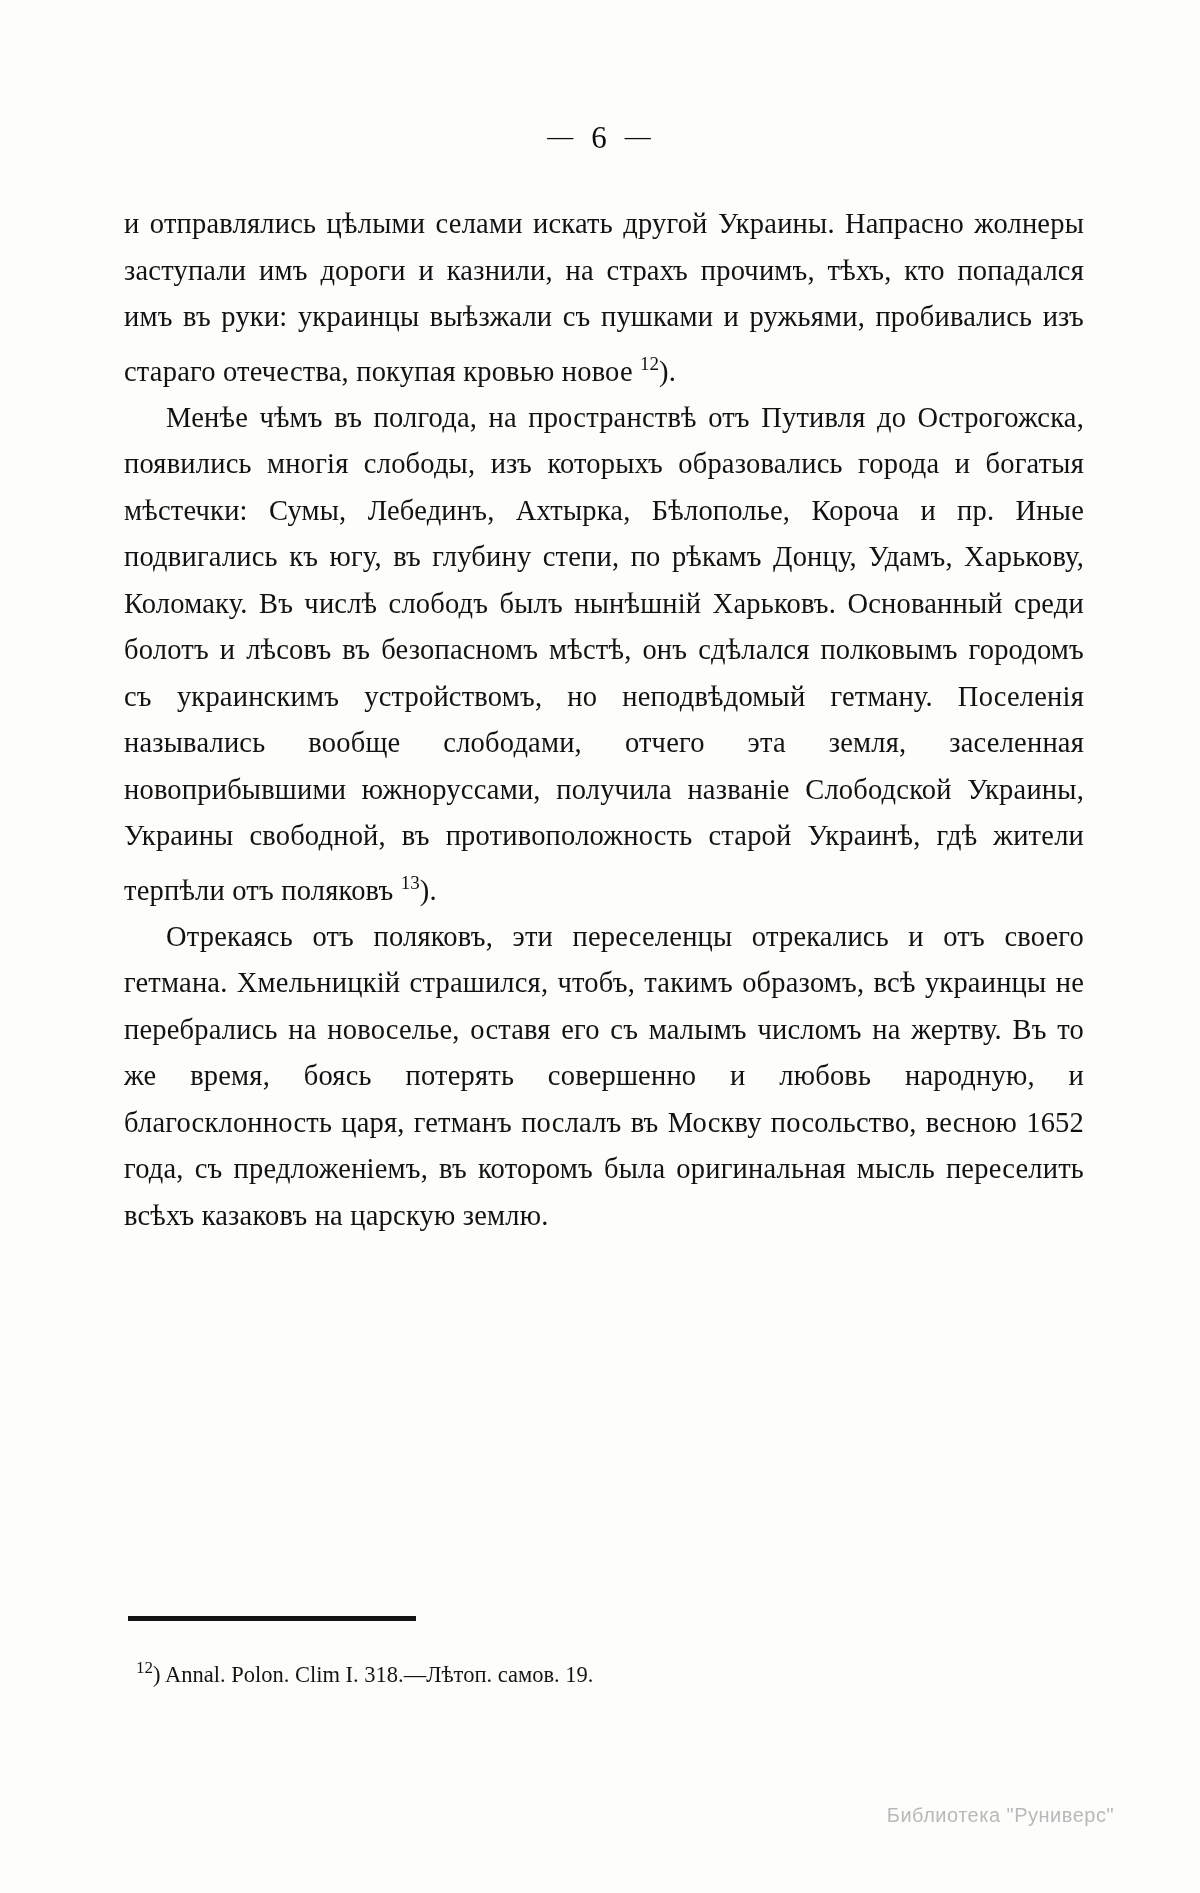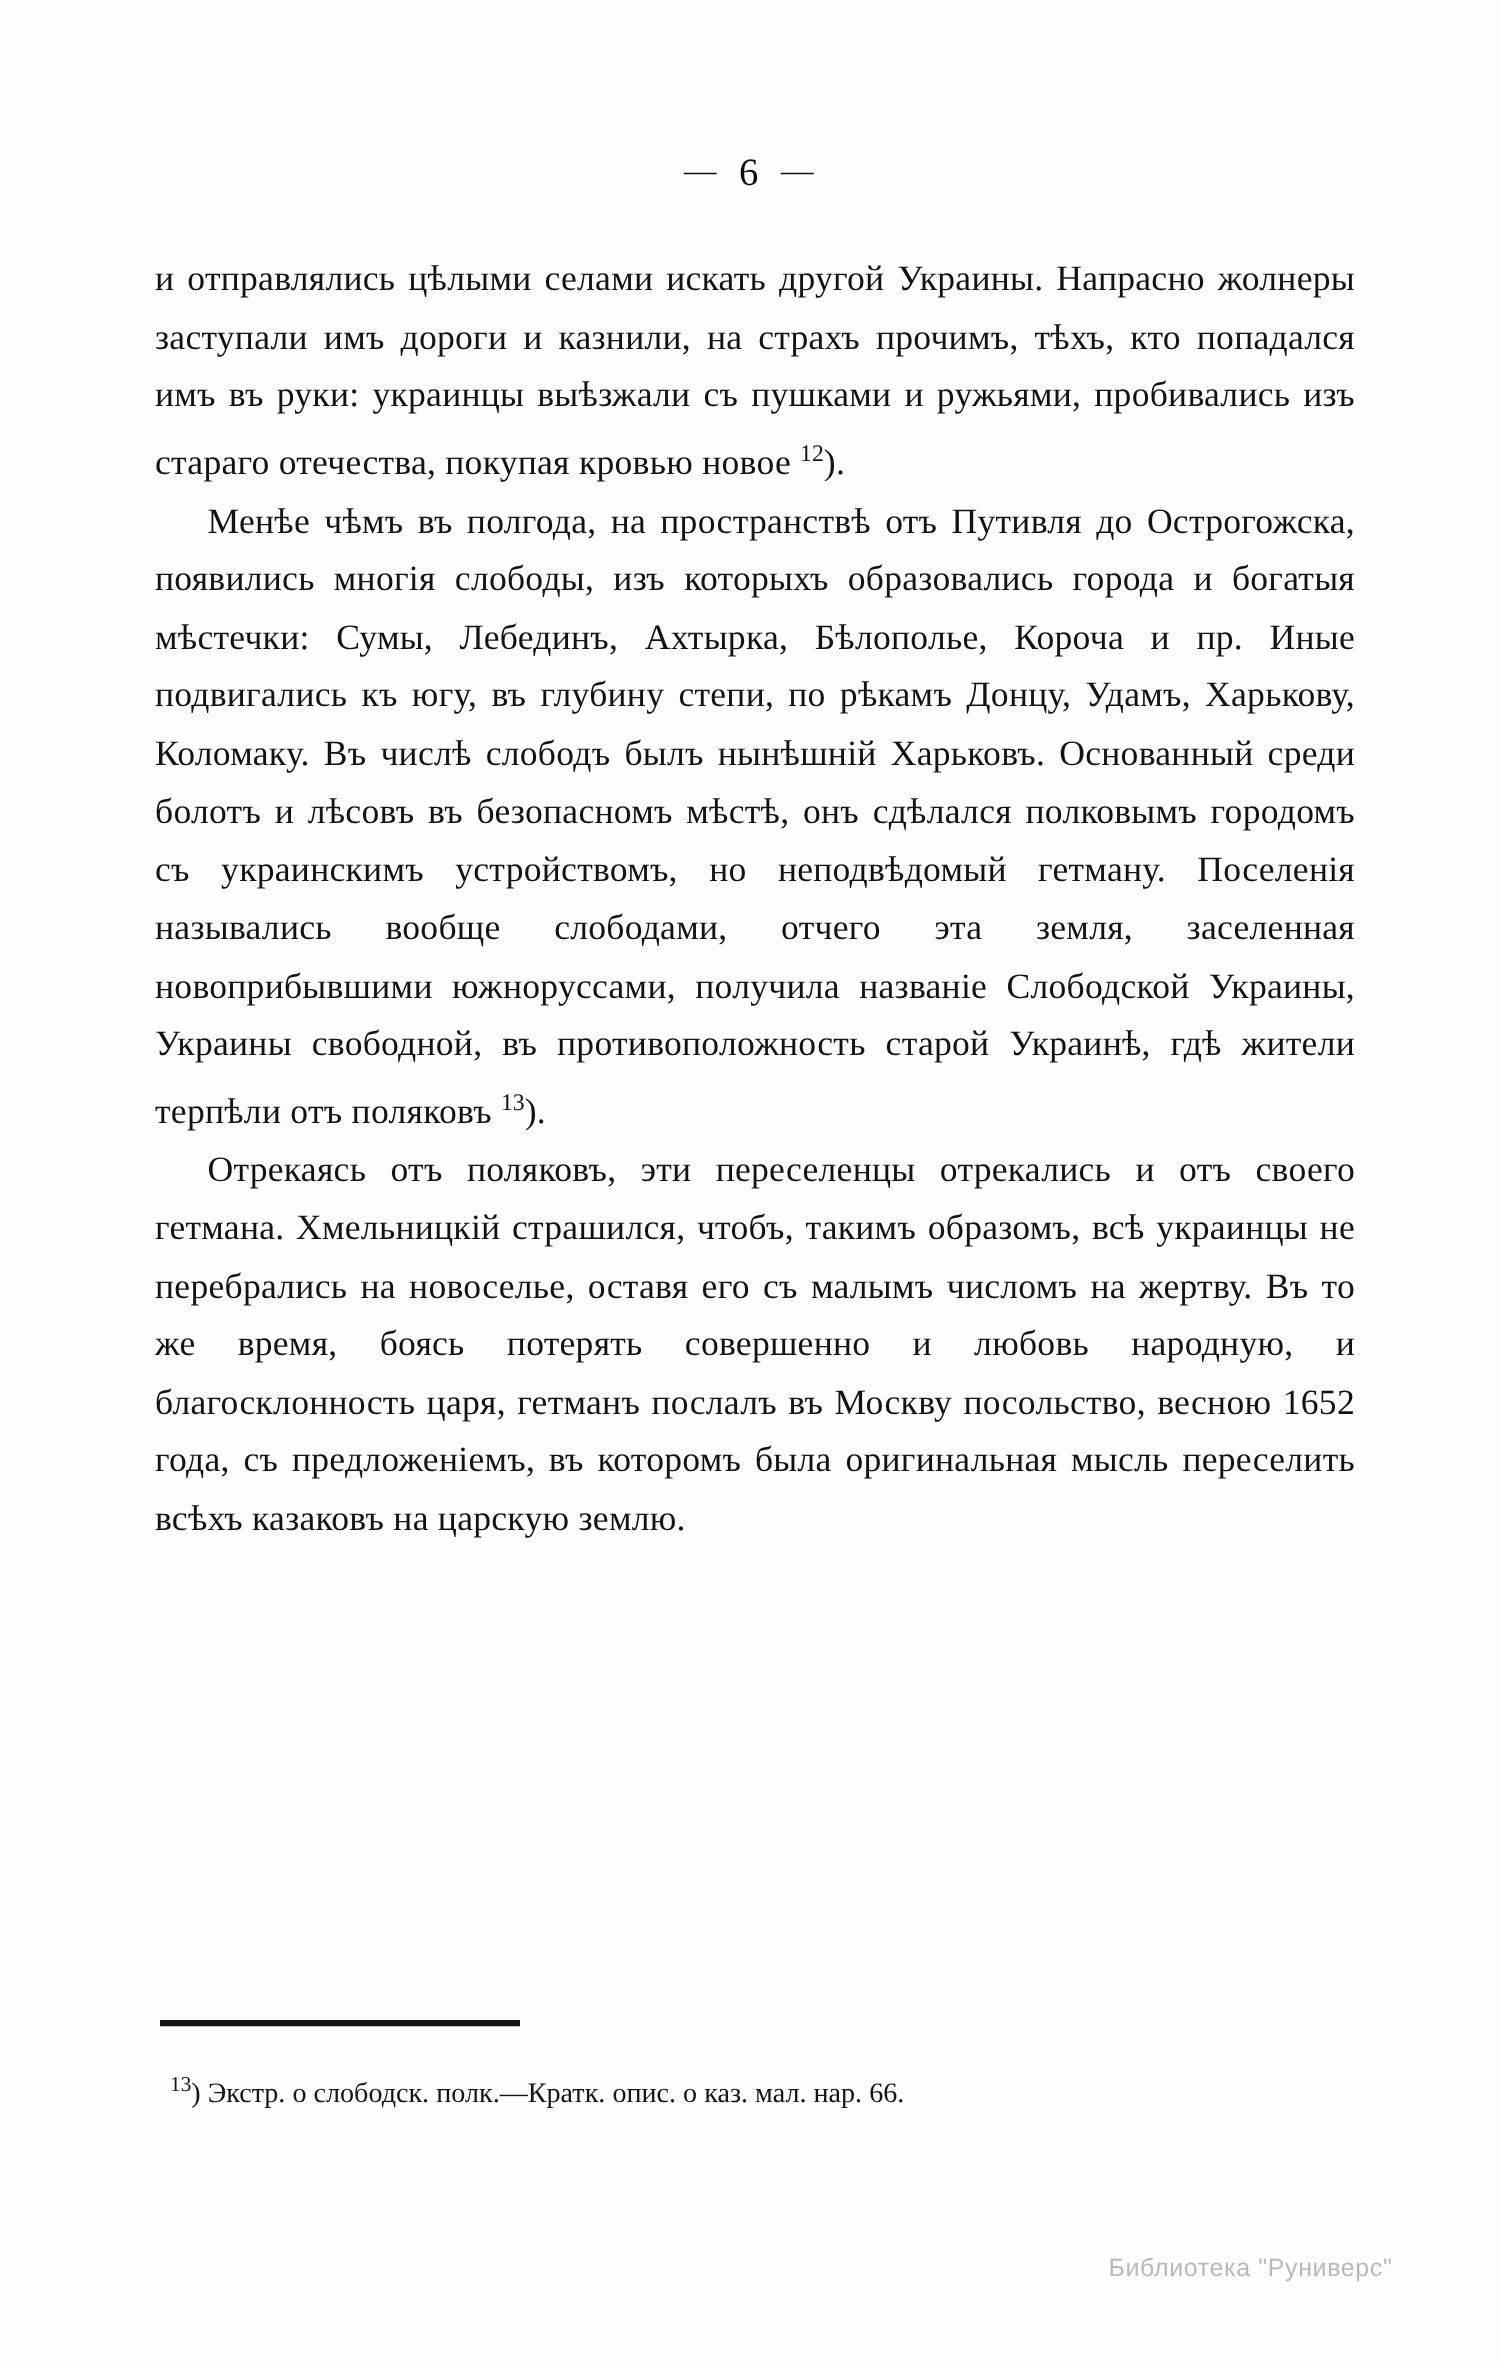--- a/index.html
+++ b/index.html
@@ -116,18 +116,18 @@
 
     <p class="para indent"><span>Менѣе чѣмъ въ полгода, на пространствѣ отъ Путивля до Острогожска, появились многія слободы, изъ которыхъ образовались города и богатыя мѣстечки: Сумы, Лебединъ, Ахтырка, Бѣлополье, Короча и пр. Иные подвигались къ югу, въ глубину степи, по рѣкамъ Донцу, Удамъ, Харькову, Коломаку. Въ числѣ слободъ былъ нынѣшній Харьковъ. Основанный среди болотъ и лѣсовъ въ безопасномъ мѣстѣ, онъ сдѣлался полковымъ городомъ съ украинскимъ устройствомъ, но неподвѣдомый гетману. Поселенія назывались вообще слободами, отчего эта земля, заселенная новоприбывшими южноруссами, получила названіе Слободской Украины, Украины свободной, въ противоположность старой Украинѣ, гдѣ жители терпѣли отъ поляковъ </span><span class="fn-ref">13</span><span>).</span></p>
 
     <p class="para indent"><span>Отрекаясь отъ поляковъ, эти переселенцы отрекались и отъ своего гетмана. Хмельницкій страшился, чтобъ, такимъ образомъ, всѣ украинцы не перебрались на новоселье, оставя его съ малымъ числомъ на жертву. Въ то же время, боясь потерять совершенно и любовь народную, и благосклонность царя, гетманъ послалъ въ Москву посольство, весною 1652 года, съ предложеніемъ, въ которомъ была оригинальная мысль переселить всѣхъ казаковъ на царскую землю.</span></p>
 
   </div>
 
   <div class="footnote-rule"></div>
 
   <div class="footnotes">
-    <div class="footnote"><span class="marker">13</span><span class="marker-paren">)</span> <span>Экстр. о слободск. полк.—Кратк. опис. о каз. мал. нар. 66.</span></div>
+    <div class="footnote"><span class="marker">12</span><span class="marker-paren">)</span> <span>Annal. Polon. Clim I. 318.—Лѣтоп. самов. 19.</span></div>
   </div>
 
   <div class="watermark">Библиотека "Руниверс"</div>
 
 </div>
 
 </body></html>

